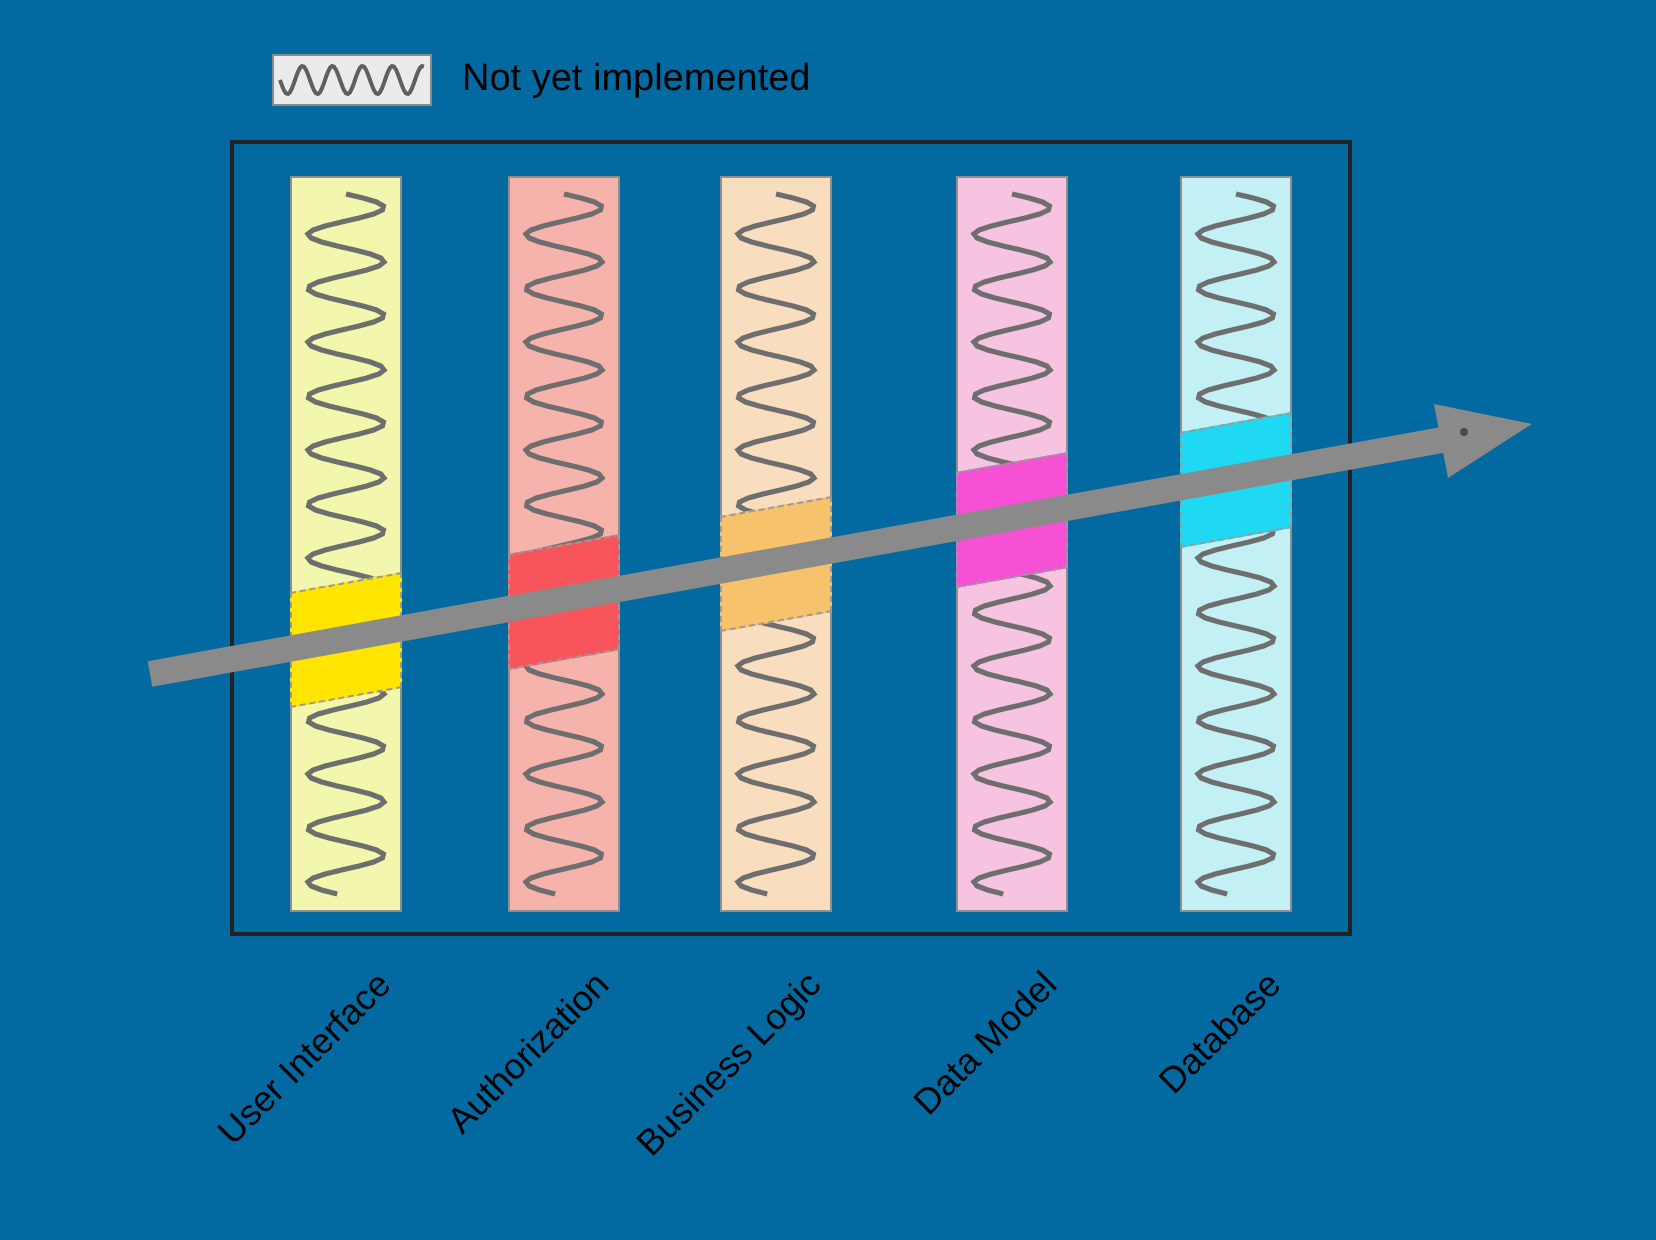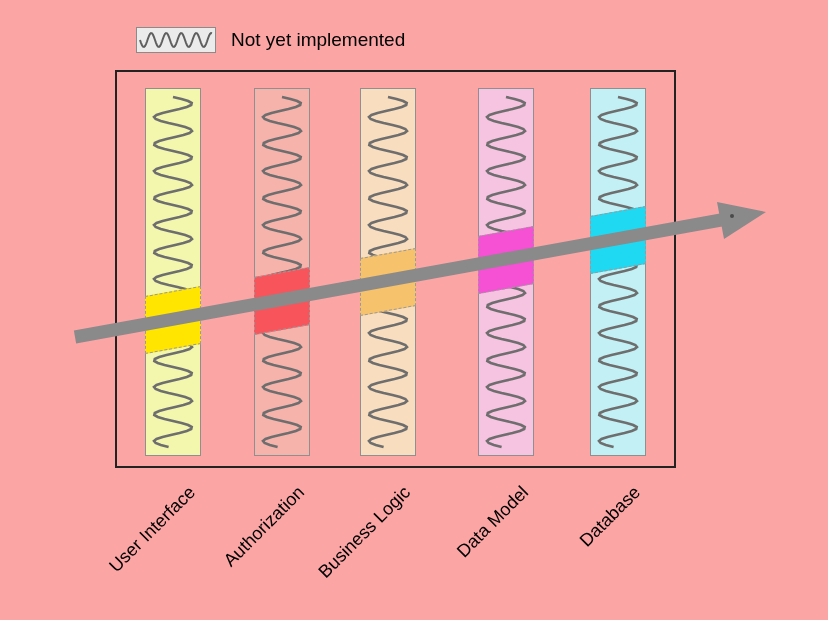--- a/index.html
+++ b/index.html
@@ -1,17 +1,17 @@
 <!DOCTYPE html>
 <html><head>
 <meta charset="utf-8">
 <style>
   html,body{margin:0;padding:0;background:#fff;}
   .canvas{
-    position:relative;width:828px;height:620px;background:#fca5a5;overflow:hidden;
+    position:relative;width:828px;height:620px;background:#0369a1;overflow:hidden;
     font-family:"Liberation Sans",sans-serif;color:#000;text-align:right;
   }
   .legend{position:absolute;left:136px;top:27px;display:flex;align-items:center;gap:15px;}
   .legend-swatch{width:80px;height:26px;border:1px solid #8a8a8a;box-sizing:border-box;}
   .legend-swatch svg{display:block;}
   .legend-label{font-size:19px;line-height:26px;}
   .outer-box{position:absolute;left:115px;top:70px;width:561px;height:398px;border:2px solid #222;box-sizing:border-box;}
   .column{position:absolute;border:1px solid #8f8f8f;box-sizing:border-box;}
   .column svg{position:absolute;left:0;top:0;display:block;}
   .band{

